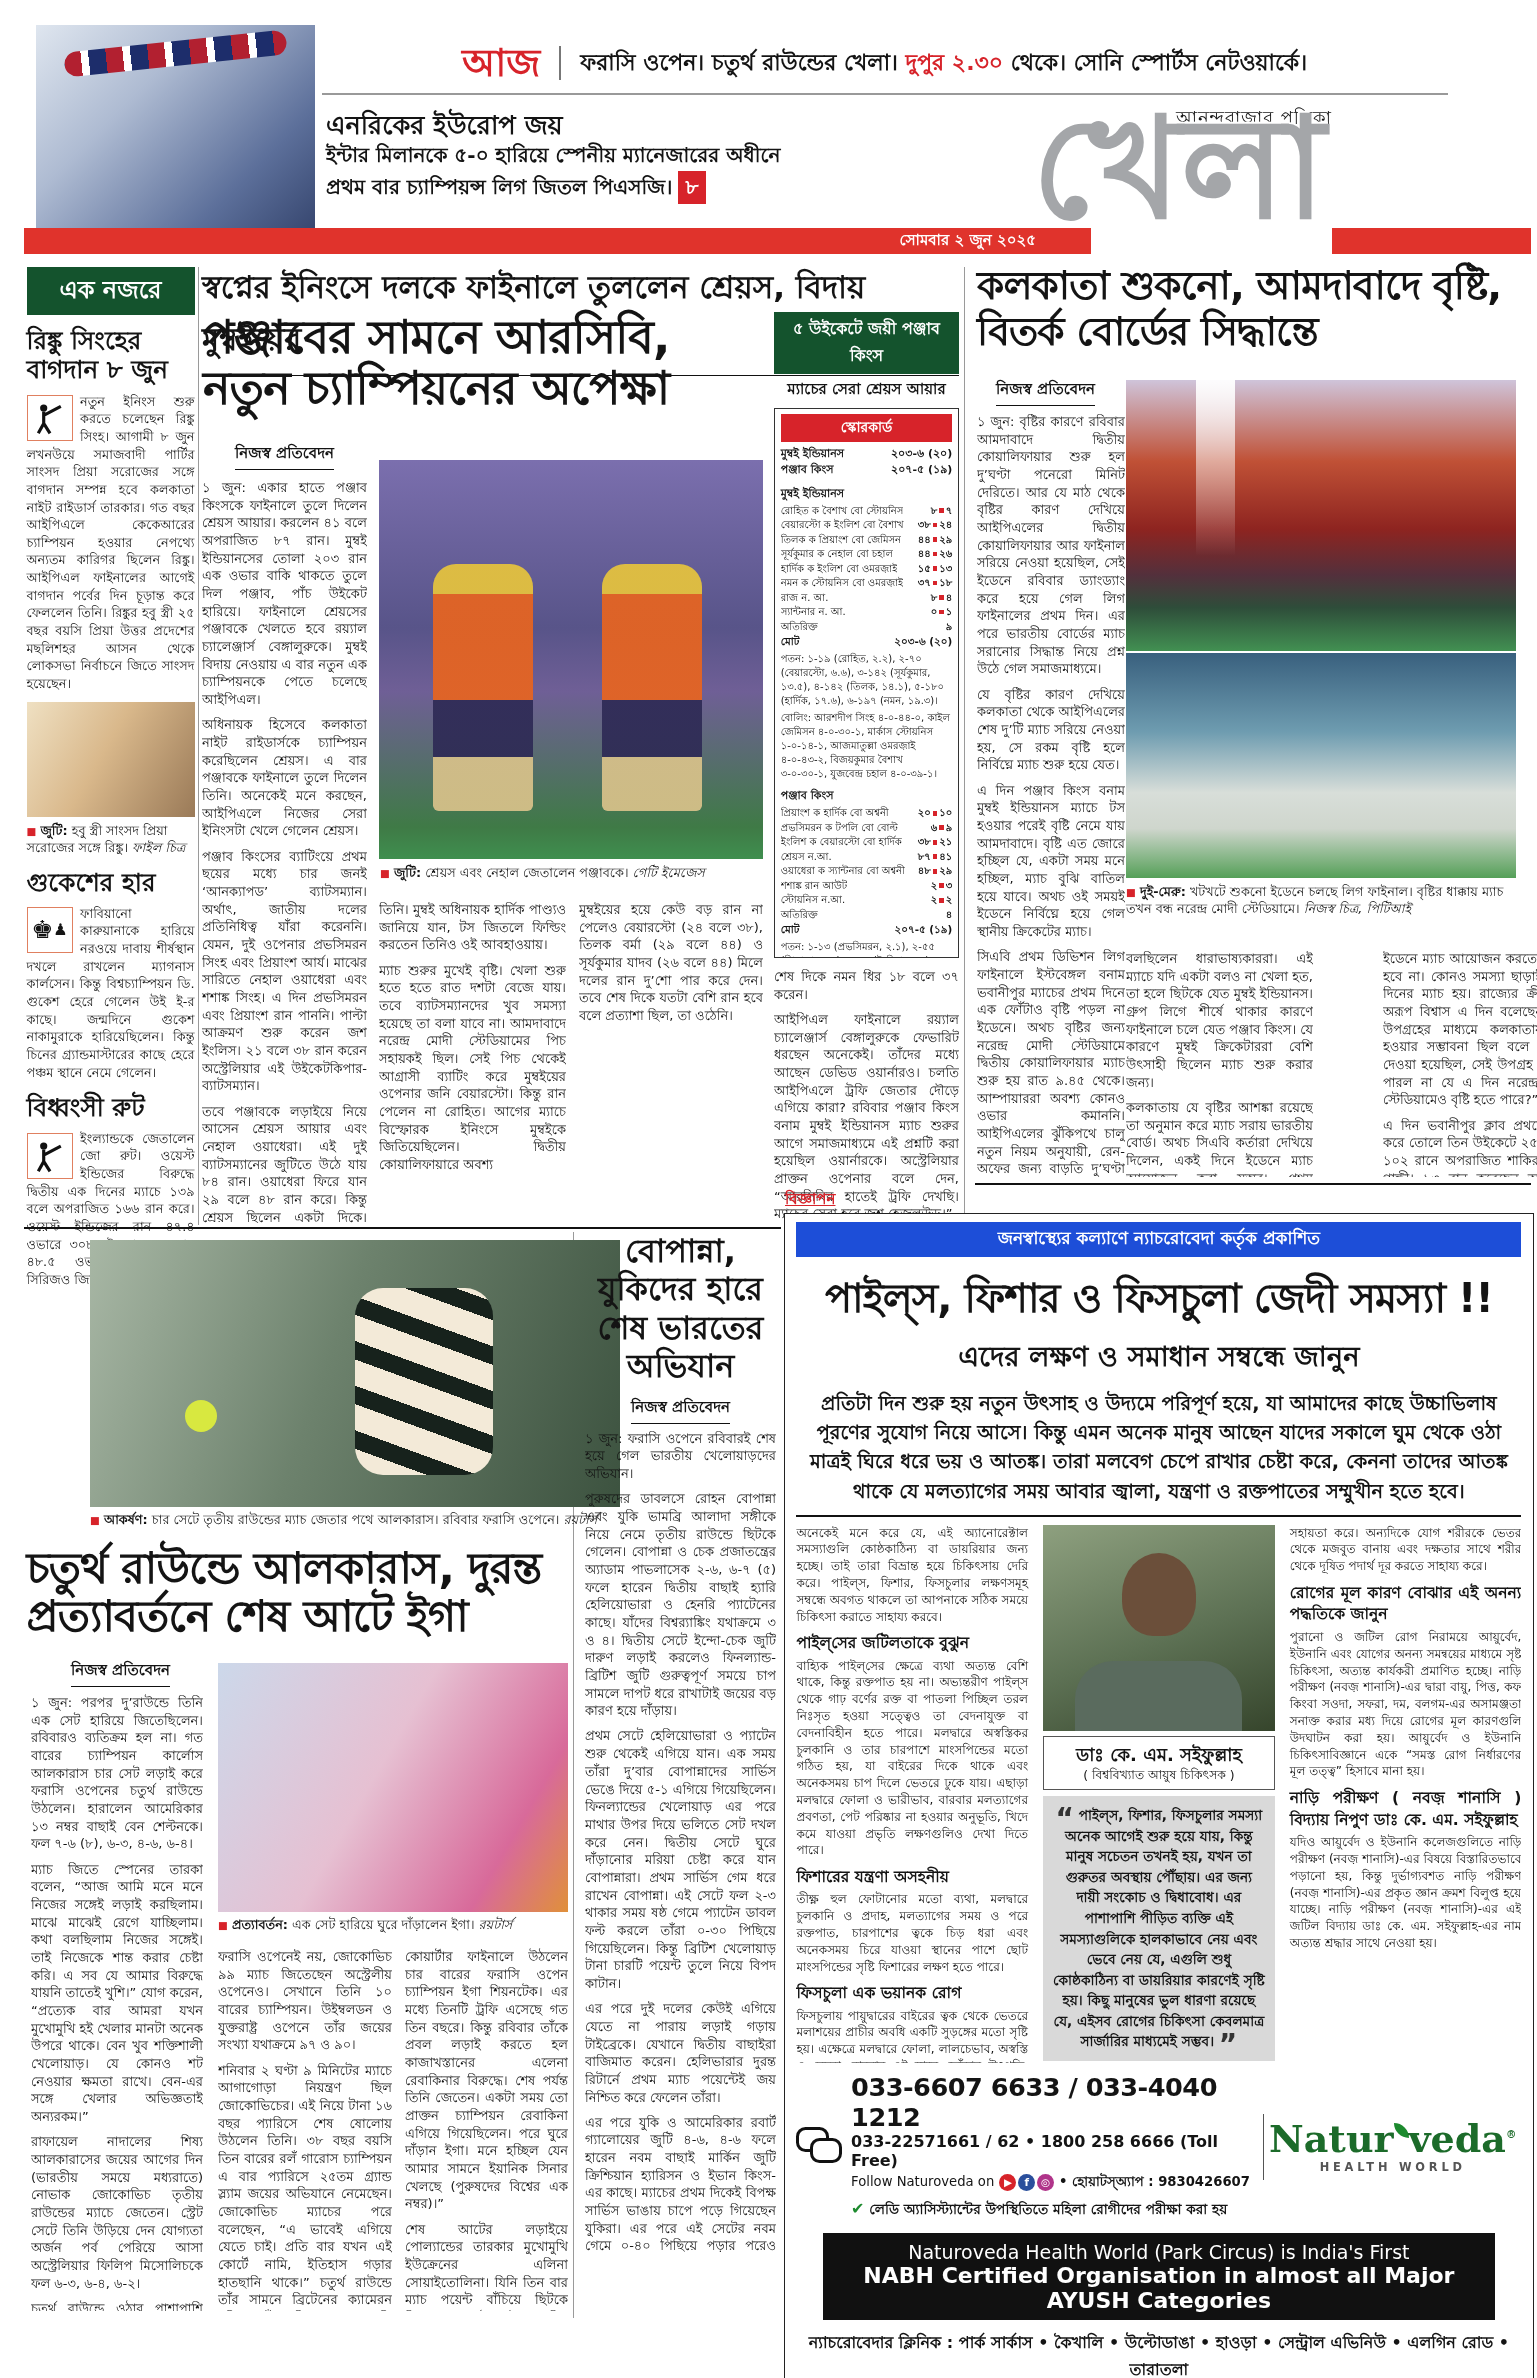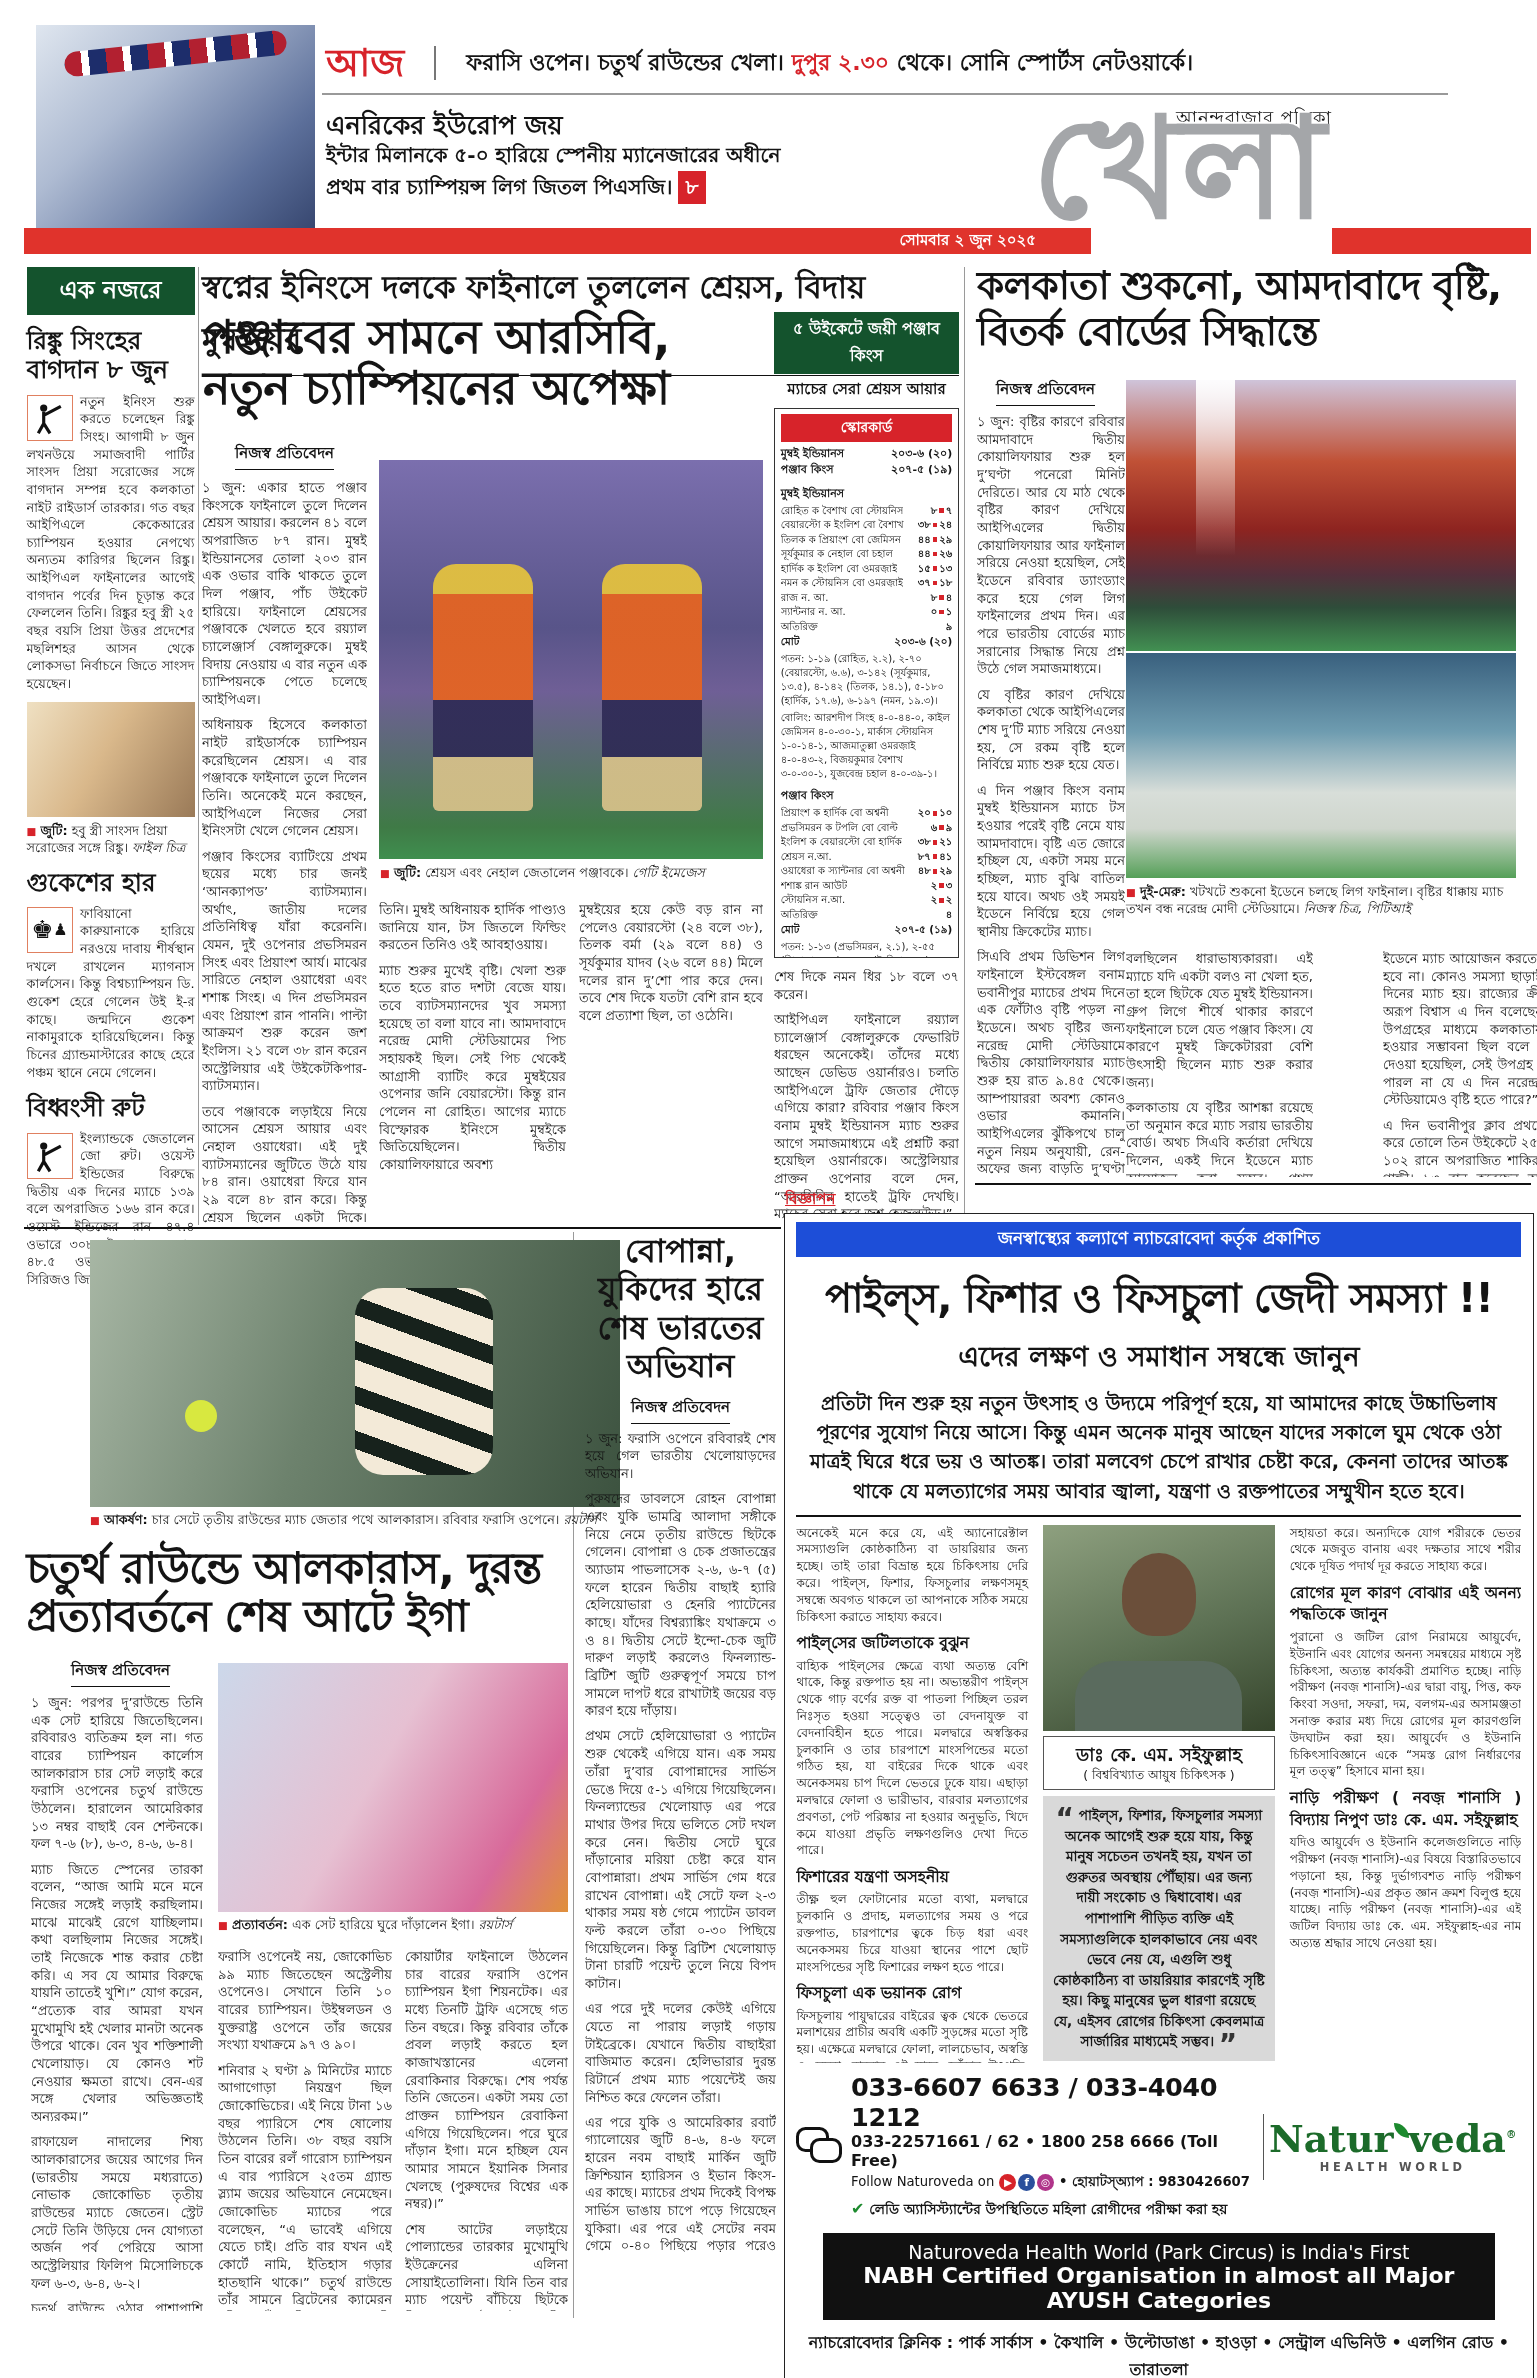--- a/index.html
+++ b/index.html
@@ -8,21 +8,21 @@
   .abs{position:absolute;}
   .rule-h{background:#111;}
   .rule-v{background:#9a9a9a;width:0.9px;}
   .jt{text-align:justify;}
   p{margin:0 0 7.6px 0;}
   
   .ph{overflow:hidden;position:absolute;}
   .ph-enrique{background:linear-gradient(135deg,#dfe6ef 0%,#aebbd2 35%,#5c6f9a 75%,#374770 100%);}
   .scarf{position:absolute;left:10%;top:8%;width:80%;height:24.6px;border-radius:38px;
          background:repeating-linear-gradient(90deg,#b22030 0 17px,#fff 17px 24.6px,#1d2d6b 24.6px 42px);transform:rotate(-6deg);}
-  .topbar{display:flex;align-items:center;gap:30px;}
+  .topbar{display:flex;align-items:center;gap:19px;justify-content:center;}
   .aj{color:#d7232a;font-size:38px;font-weight:bold;line-height:1;}
   .topbar .sep{width:1.9px;height:34px;background:#777;}
   .topbar .t{font-size:22px;font-weight:bold;}
   .topbar .time{color:#d7232a;}
   .tophead{font-size:25.6px;font-weight:bold;}
   .deck{font-size:20px;font-weight:bold;line-height:1.55;width:466px;}
   .pageref{display:inline-block;background:#d7232a;color:#fff;font-weight:bold;padding:0.9px 7.6px;margin-left:5.7px;}
   .masthead-top{font-size:18px;font-weight:normal;letter-spacing:0.9px;padding-left:20px;}
   .masthead{font-size:140px;font-weight:bold;color:#a4a6a9;line-height:0.95;
             text-shadow:1.9px 1.9px 0 #fff,-1.9px -1.9px 0 #fff;z-index:5;}

